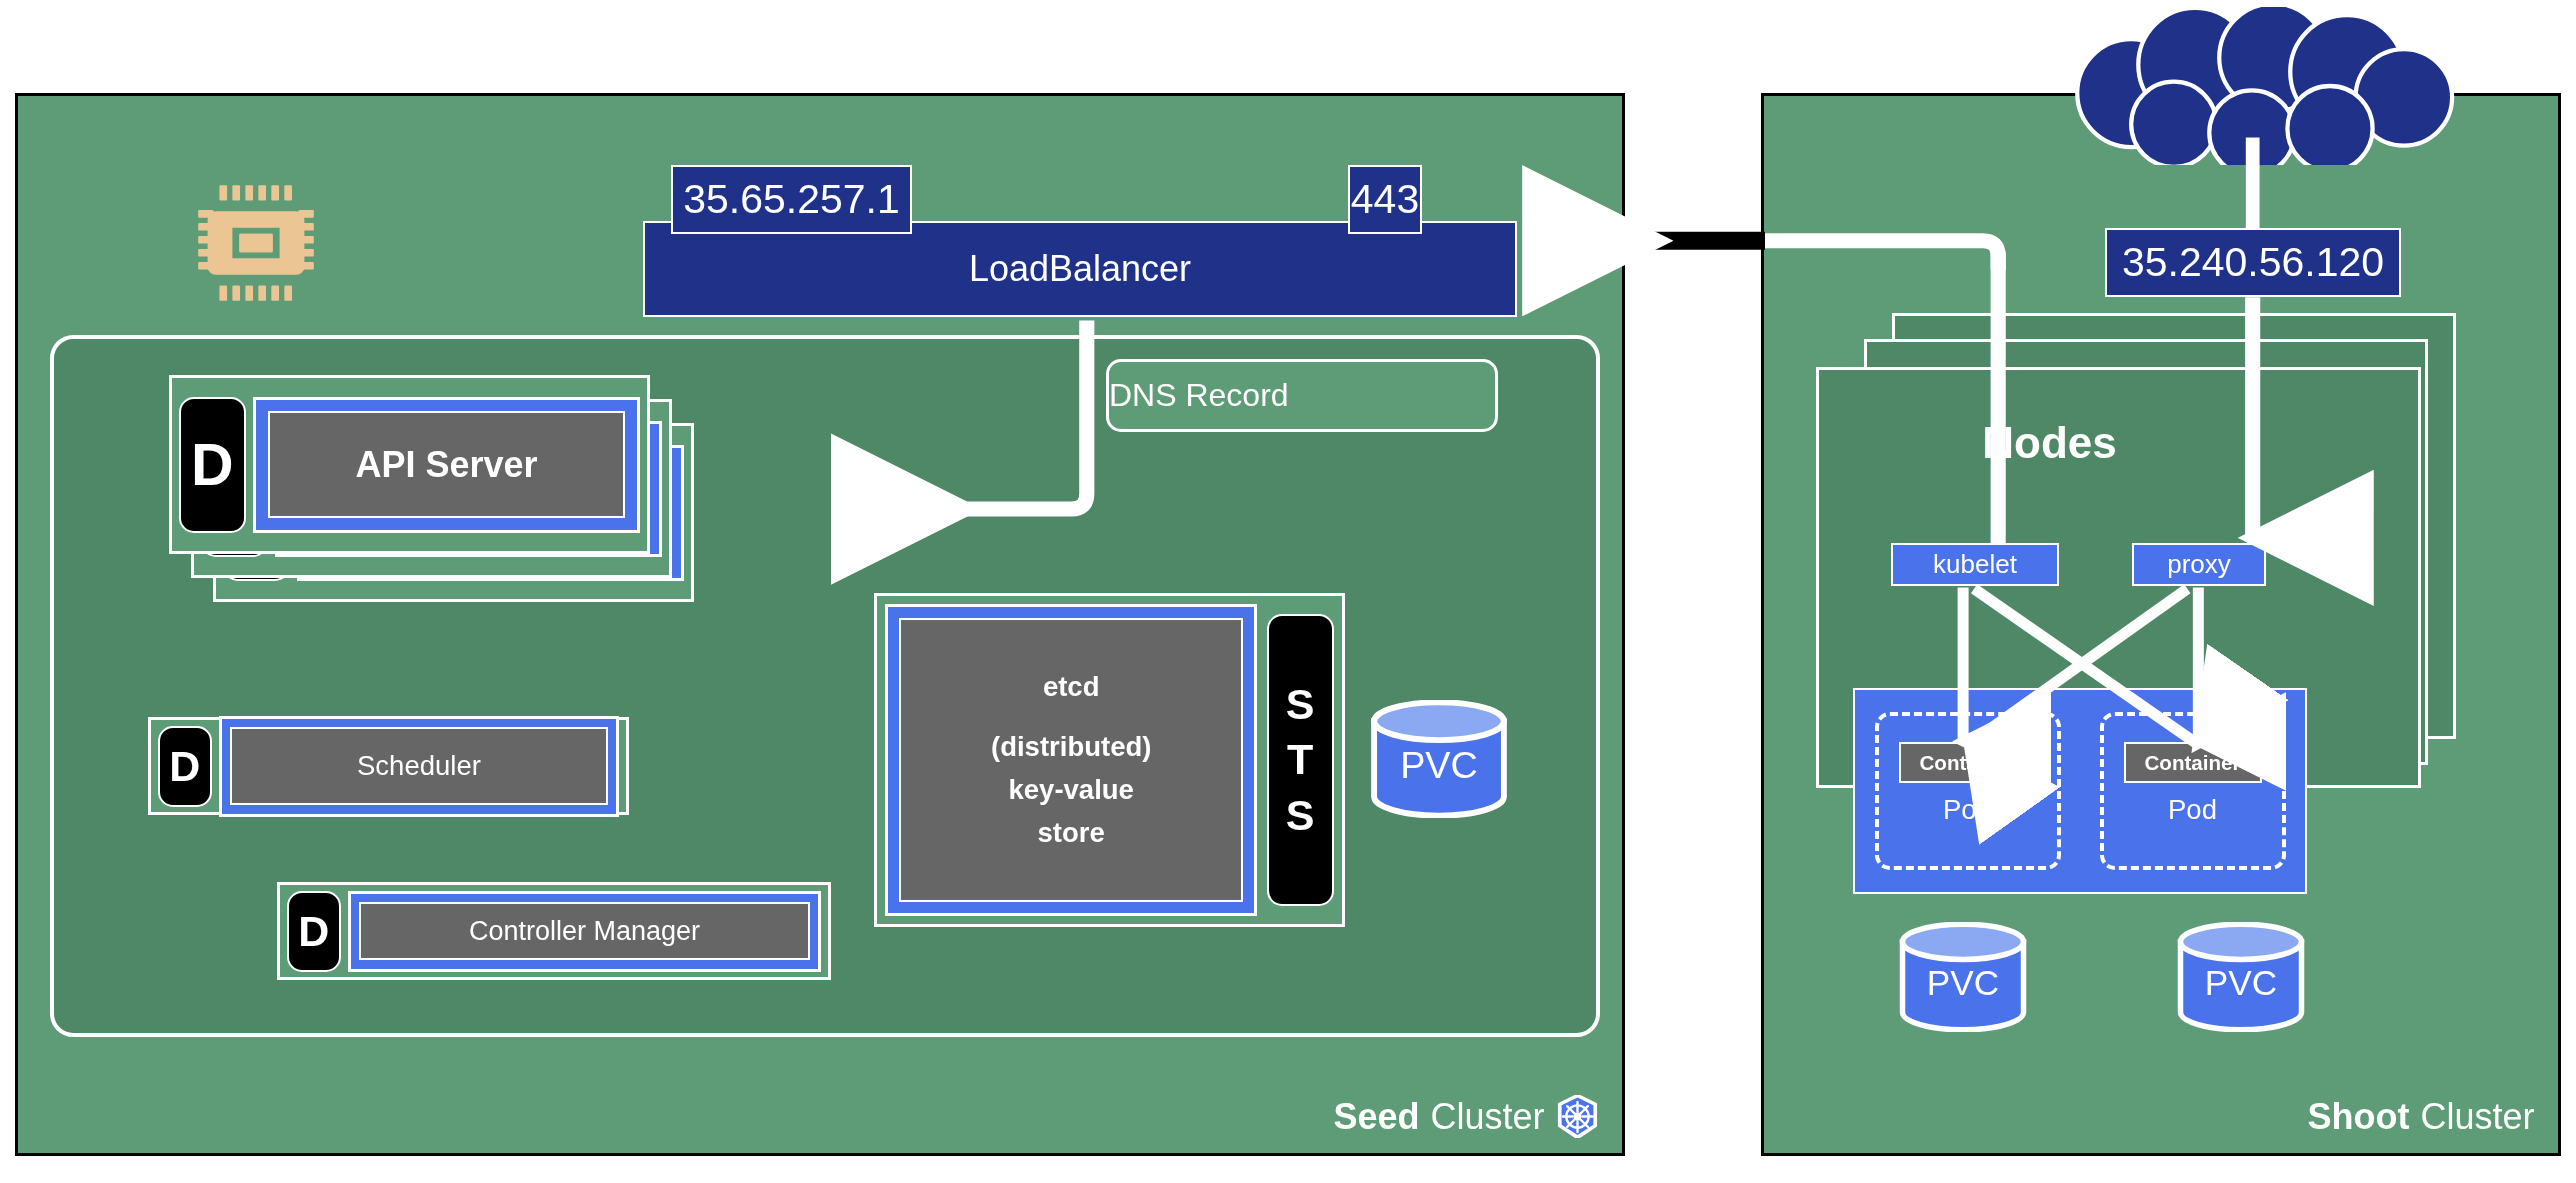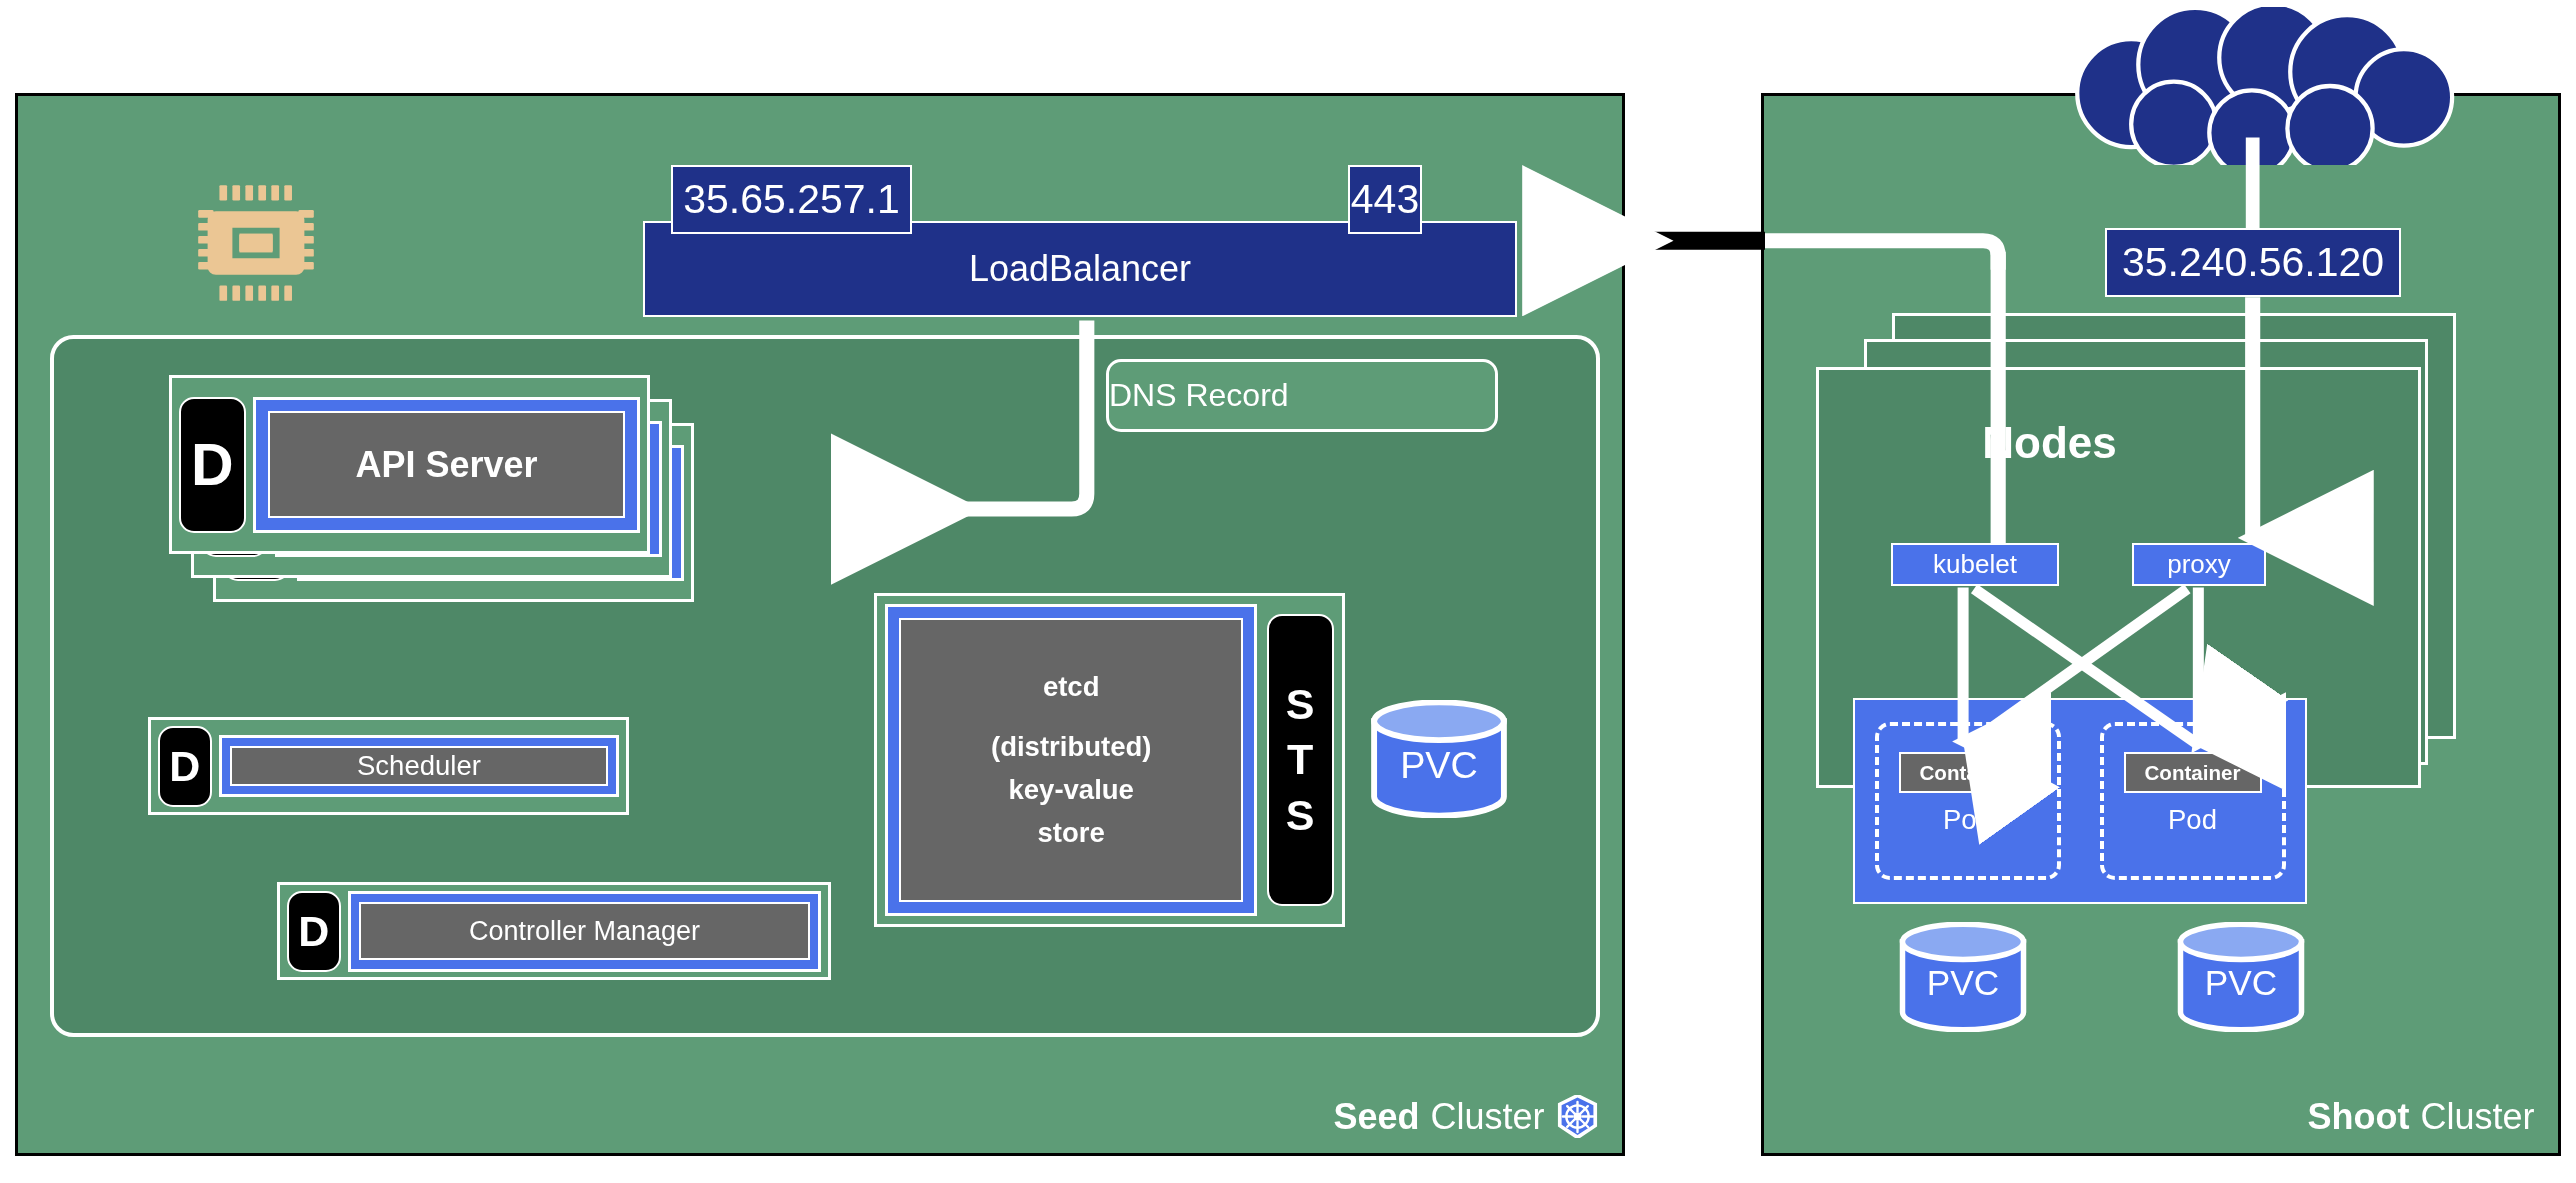--- a/index.html
+++ b/index.html
@@ -80,21 +80,21 @@
   #api-layer-3 { left: 44px;  top: 48px; width: 481px; height: 179px; }
   #api-layer-2 { left: 22px;  top: 24px; width: 481px; height: 179px; }
   #api-layer-1 { left: 0px;   top: 0px;  width: 481px; height: 179px; }
   .api-layer .badge { width: 67px; height: 136px; font-size: 59px; }
   .api-layer .comp-blue { flex: 1; height: 136px; margin-left: 7px; padding: 11.7px; }
   .api-layer .comp-gray { width: 100%; height: 100%; font-size: 36px; font-weight: bold; }
 
   
   #scheduler-box { left: 148px; top: 717px; width: 481px; height: 98px; padding: 6.9px; }
   #scheduler-box .badge { width: 54px; height: 81px; font-size: 43px; }
-  #scheduler-box .comp-blue { flex: 1; height: 62px; margin-left: 6.9px; padding: 8.3px; }
+  #scheduler-box .comp-blue { flex: 1; height: 101px; margin-left: 6.9px; padding: 8.3px; }
   #scheduler-box .comp-gray { width: 100%; height: 100%; font-size: 27.5px; }
 
   
   #controller-box { left: 277px; top: 882px; width: 554px; height: 98px; padding: 6.9px; }
   #controller-box .badge { width: 54px; height: 81px; font-size: 43px; }
   #controller-box .comp-blue { flex: 1; height: 81px; margin-left: 6.9px; padding: 8.3px; }
   #controller-box .comp-gray { width: 100%; height: 100%; font-size: 27px; }
 
   
   #etcd-box {
@@ -175,21 +175,21 @@
     color: #ffffff; font-size: 26px;
     display: flex; align-items: center; justify-content: center;
   }
   #kubelet-box { left: 1891px; top: 543px; width: 168px; height: 43px; }
   #proxy-box   { left: 2132px; top: 543px; width: 134px; height: 43px; }
 
   #pods-panel {
     position: absolute; left: 1853px; top: 688px;
     width: 454px; height: 206px;
     background: #4a72ea; border: 2.8px solid #ffffff;
-    display: flex; align-items: center; justify-content: space-around; margin-top: 10px;
+    display: flex; align-items: center; justify-content: space-around;
   }
   .pod {
     width: 186px; height: 158px;
     border: 4.1px dashed #ffffff; border-radius: 15px;
     display: flex; flex-direction: column; align-items: center;
     padding-top: 26px;
   }
   .pod .container-box {
     width: 138px; height: 41px;
     background: #666666; border: 2.8px solid #ffffff;

